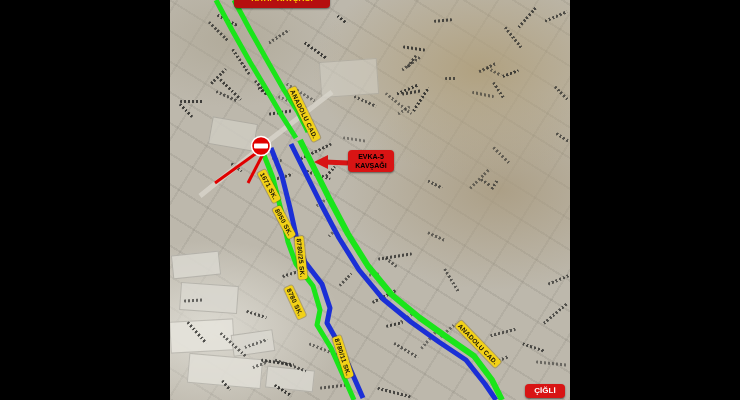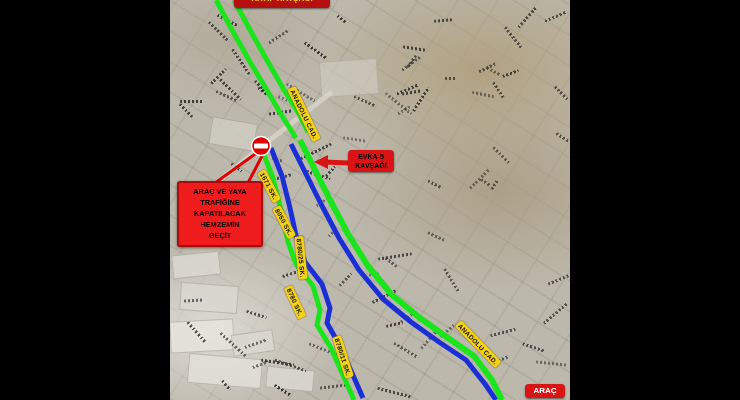--- a/index.html
+++ b/index.html
@@ -169,24 +169,17 @@
     <div class="lbl road-lbl" style="left:173px;top:357px;transform:translate(-50%,-50%) rotate(72deg);">8780/11 SK.</div>
     <div class="lbl road-lbl" style="left:308px;top:344px;transform:translate(-50%,-50%) rotate(46deg);">ANADOLU CAD.</div>
 
     <div class="lbl red-tag banner">KATİP KAVŞAĞI</div>
 
     <div class="lbl red-tag evka">
       <div>EVKA-5</div>
       <div>KAVŞAĞI</div>
     </div>
 
-    <div class="lbl red-tag cigli">ARAÇ</div>
+    <div class="lbl red-tag cigli">ÇİĞLİ</div>
 
-    <div class="lbl warning">
-      <div>ARAÇ VE YAYA</div>
-      <div>TRAFİĞİNE</div>
-      <div>KAPATILACAK</div>
-      <div>HEMZEMİN</div>
-      <div>GEÇİT</div>
-    </div>
 
   </div>
 </div>
 
 </body></html>

